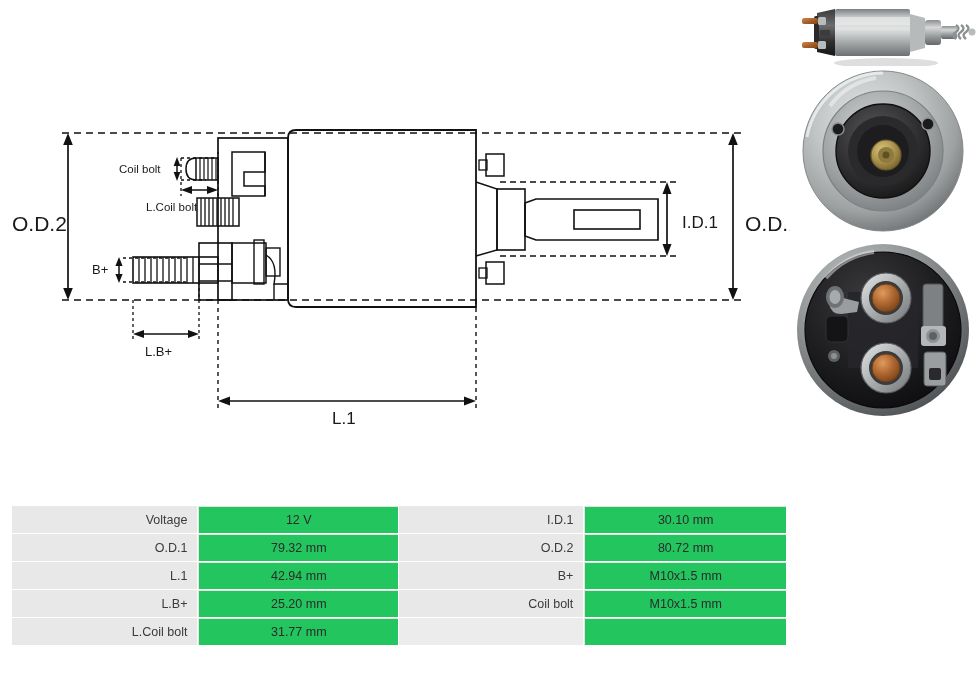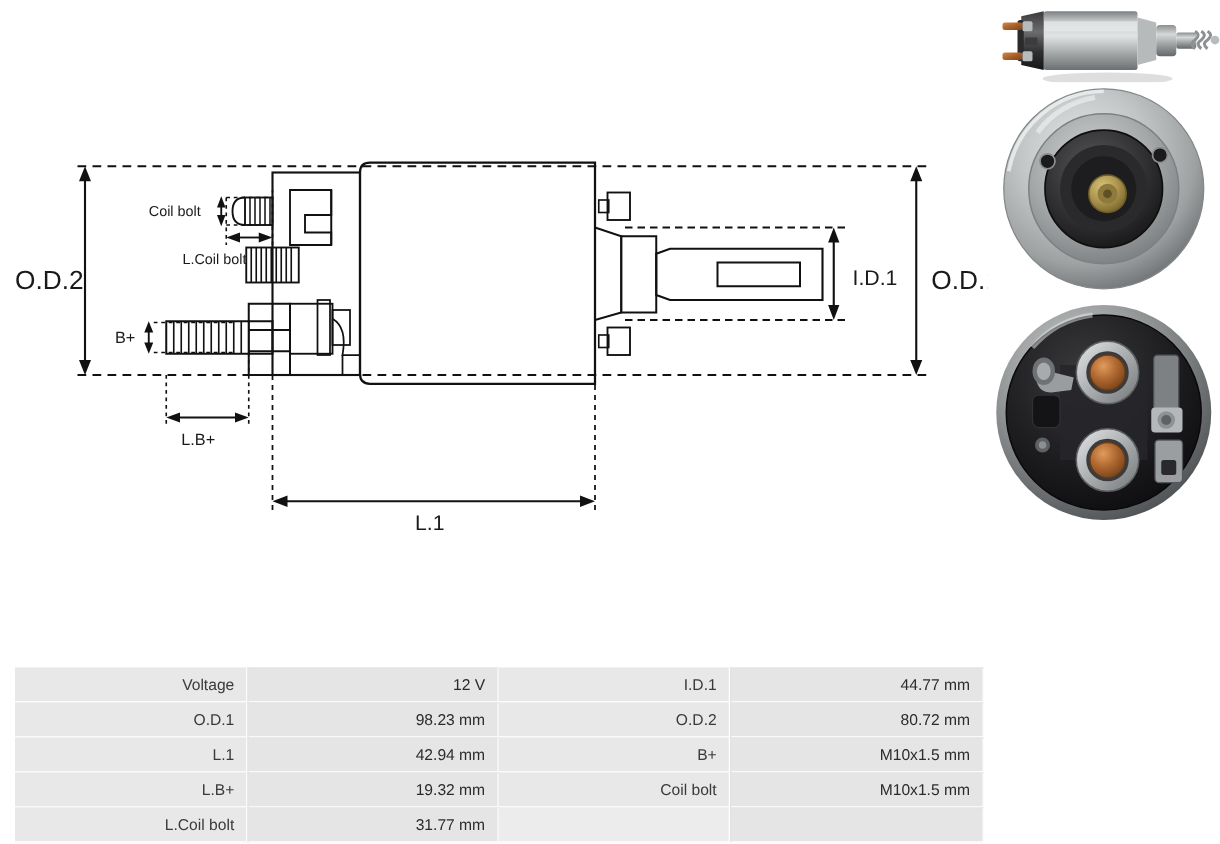--- a/index.html
+++ b/index.html
@@ -47,21 +47,21 @@
   }
   #photo-side  { top: 0px;   height: 66px; }
   #photo-front { top: 66px;  height: 170px; }
   #photo-rear  { top: 240px; height: 180px; }
   .photo svg { display: block; }
 
   
   #spec-table {
     position: absolute;
     left: 12px;
-    top: 534px;
+    top: 506px;
     width: 775px;
     border-collapse: separate;
     border-spacing: 0;
     font-size: 12.5px;
   }
   #spec-table td {
     height: 26px;
     padding: 0 10px;
     vertical-align: middle;
     border-right: 1px solid #ffffff;
@@ -69,23 +69,23 @@
     white-space: nowrap;
     overflow: hidden;
   }
   td.lbl {
     background: #e8e8e8;
     color: #3a3a3a;
     text-align: right;
     width: 180px;
   }
   td.val {
-    background: #e5e5e5;
+    background: #22c55e;
     color: #2b2b2b;
-    text-align: right;
+    text-align: center;
     width: 195px;
     border: 1px solid #e3e3e3;
   }
   td.lbl.empty, td.val.empty { }
   #spec-table tr:last-child td.lbl.empty { background: #ececec; }
 </style>
 </head>
 <body>
 
 <div id="drawing-area">
@@ -464,37 +464,37 @@
     </svg>
   </div>
 </div>
 
 <table id="spec-table">
   <tbody>
     <tr>
       <td class="lbl">Voltage</td>
       <td class="val">12 V</td>
       <td class="lbl">I.D.1</td>
-      <td class="val">44.77 mm</td>
+      <td class="val">30.10 mm</td>
     </tr>
     <tr>
       <td class="lbl">O.D.1</td>
-      <td class="val">98.23 mm</td>
+      <td class="val">79.32 mm</td>
       <td class="lbl">O.D.2</td>
       <td class="val">80.72 mm</td>
     </tr>
     <tr>
       <td class="lbl">L.1</td>
       <td class="val">42.94 mm</td>
       <td class="lbl">B+</td>
       <td class="val">M10x1.5 mm</td>
     </tr>
     <tr>
       <td class="lbl">L.B+</td>
-      <td class="val">19.32 mm</td>
+      <td class="val">25.20 mm</td>
       <td class="lbl">Coil bolt</td>
       <td class="val">M10x1.5 mm</td>
     </tr>
     <tr>
       <td class="lbl">L.Coil bolt</td>
       <td class="val">31.77 mm</td>
       <td class="lbl empty"></td>
       <td class="val empty"></td>
     </tr>
   </tbody>

